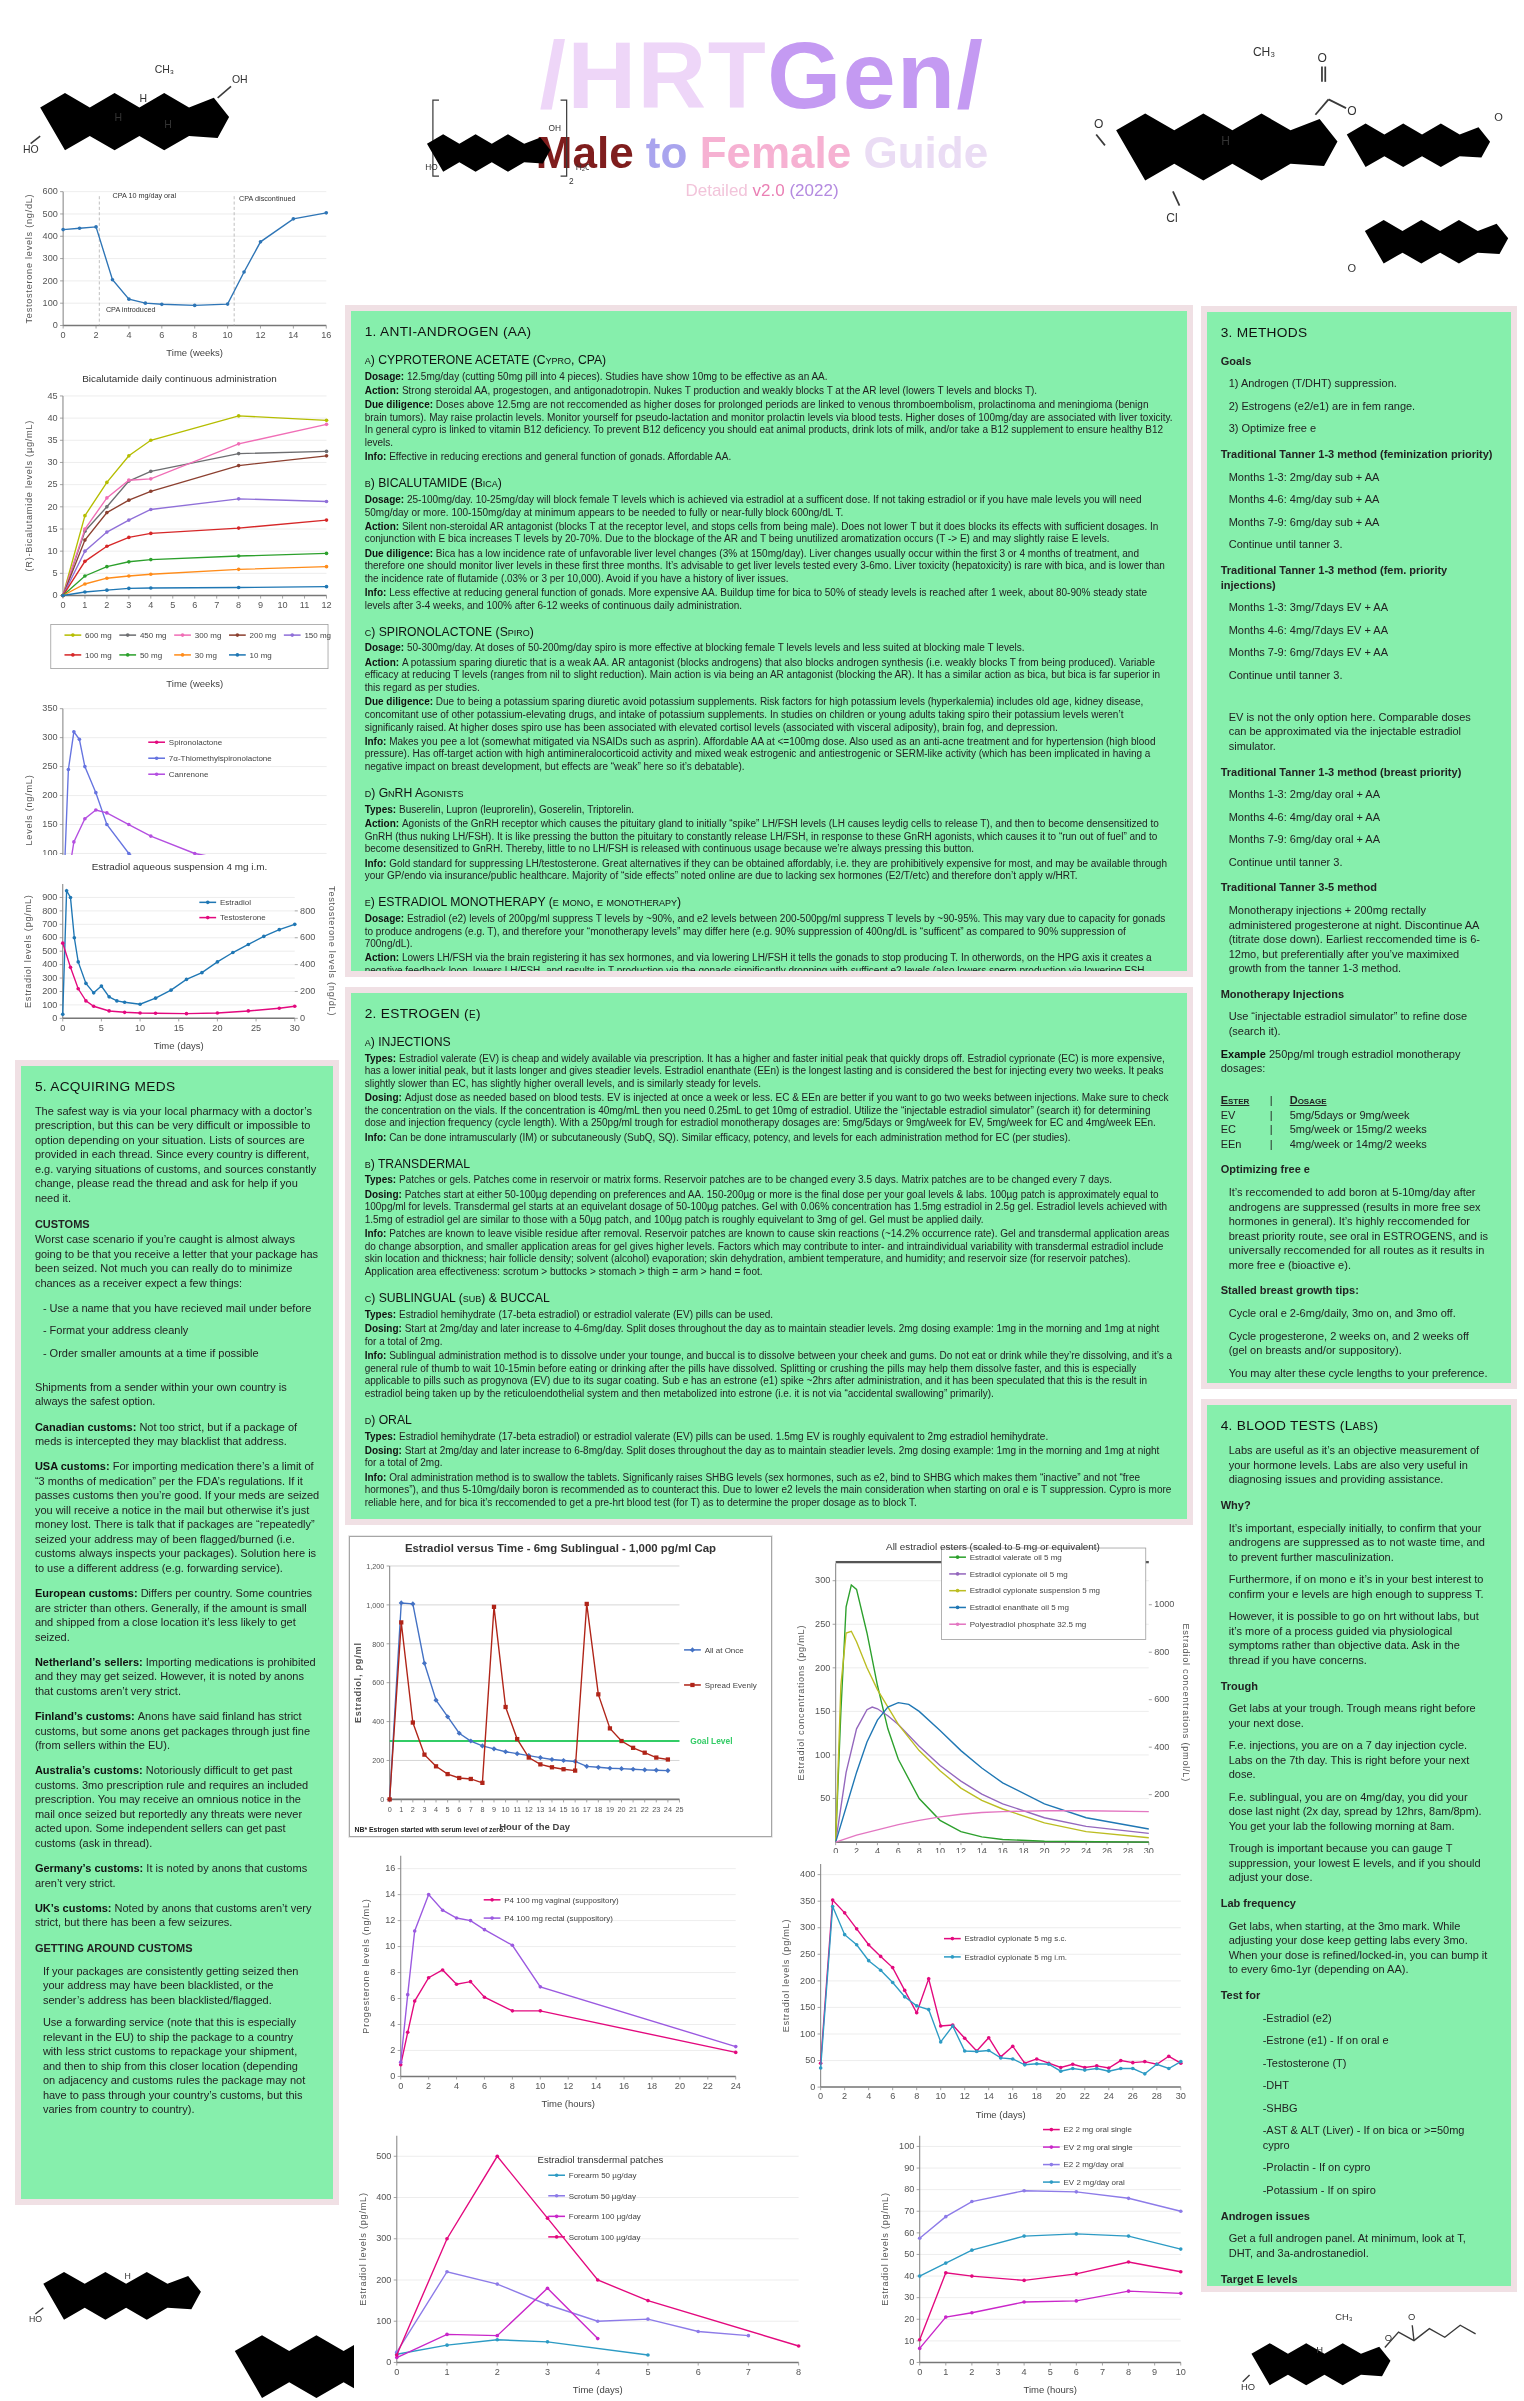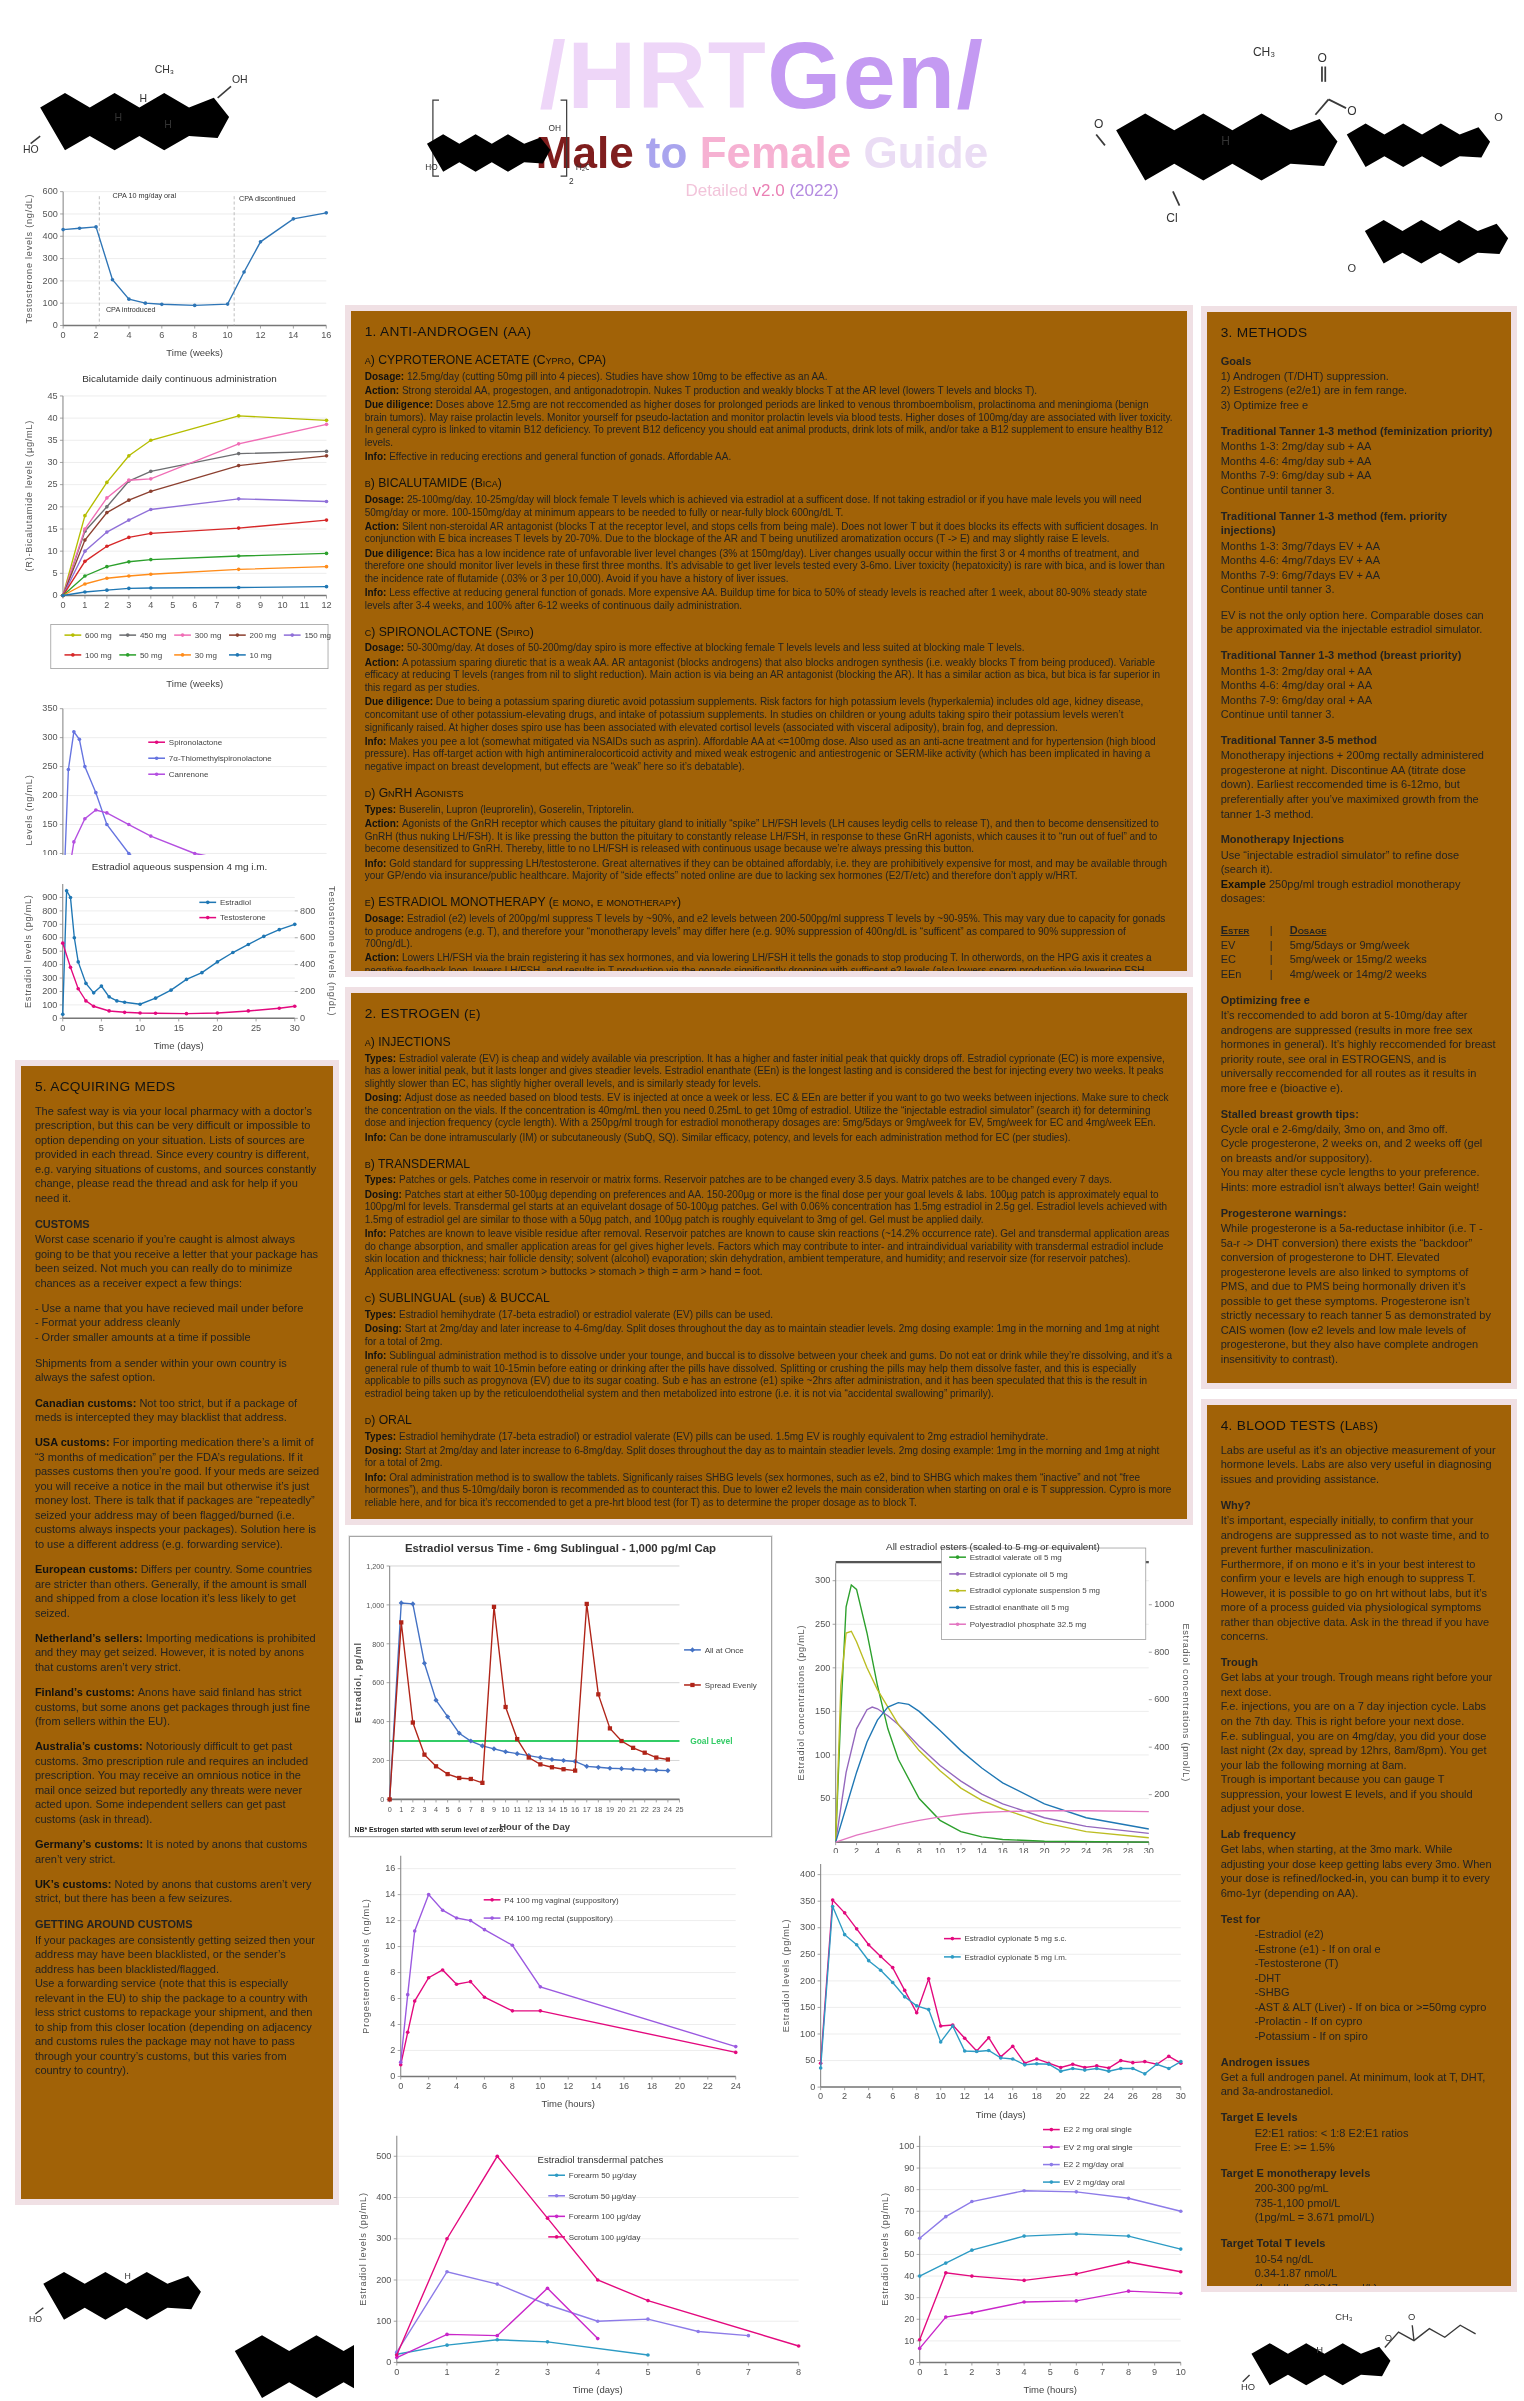--- a/index.html
+++ b/index.html
@@ -1,25 +1,25 @@
 <!DOCTYPE html>
 <html style="font-size:12.2px"><head>
 <meta charset="utf-8">
 <style>
   html,body{margin:0;padding:0;}
   body{width:1525px;height:2401px;position:relative;background:#fff;
        font-family:"Liberation Sans","DejaVu Sans",sans-serif;color:#222;overflow:hidden;}
-  .card{position:absolute;background:#a16207;border:6.9px solid #f0e0e4;box-sizing:border-box;overflow:hidden;}
+  .card{position:absolute;background:#86efac;border:6.9px solid #f0e0e4;box-sizing:border-box;overflow:hidden;}
   .card-inner{padding:10.7px 13.7px;}
   .sec-title{font-size:13.7px;letter-spacing:0.3px;font-variant:small-caps;margin:1.5px 0 7.6px 0;color:#111;}
   .subhead{font-size:12.2px;font-variant:small-caps;margin:12.2px 0 2.3px 0;color:#111;}
   .bh{font-weight:bold;margin:11.4px 0 0.8px 0;}
   .para{margin:0 0 1.5px 0;}
   .para b{color:#111;}
-  .ln{margin:0;}
+  .ln{margin:8px;}
   .ind{padding-left:34px;}
   .gap{height:11.4px;}
   .spaced .para{margin:0 0 10.7px 0;}
   .mid{font-size:10px;line-height:1.27;}
   .side{font-size:11px;line-height:1.32;}
   .tbl{margin:4.6px 0 1.5px 0;}
   .tbl-row{display:grid;grid-template-columns:49px 20px 1fr;}
   .tbl-head{font-variant:small-caps;font-weight:bold;text-decoration:underline;}
   .chart{position:absolute;background:#fff;}
   .chart.framed{border:0.8px solid #a6a6a6;box-shadow:0 0 0 0.8px #e3e3e3;}

